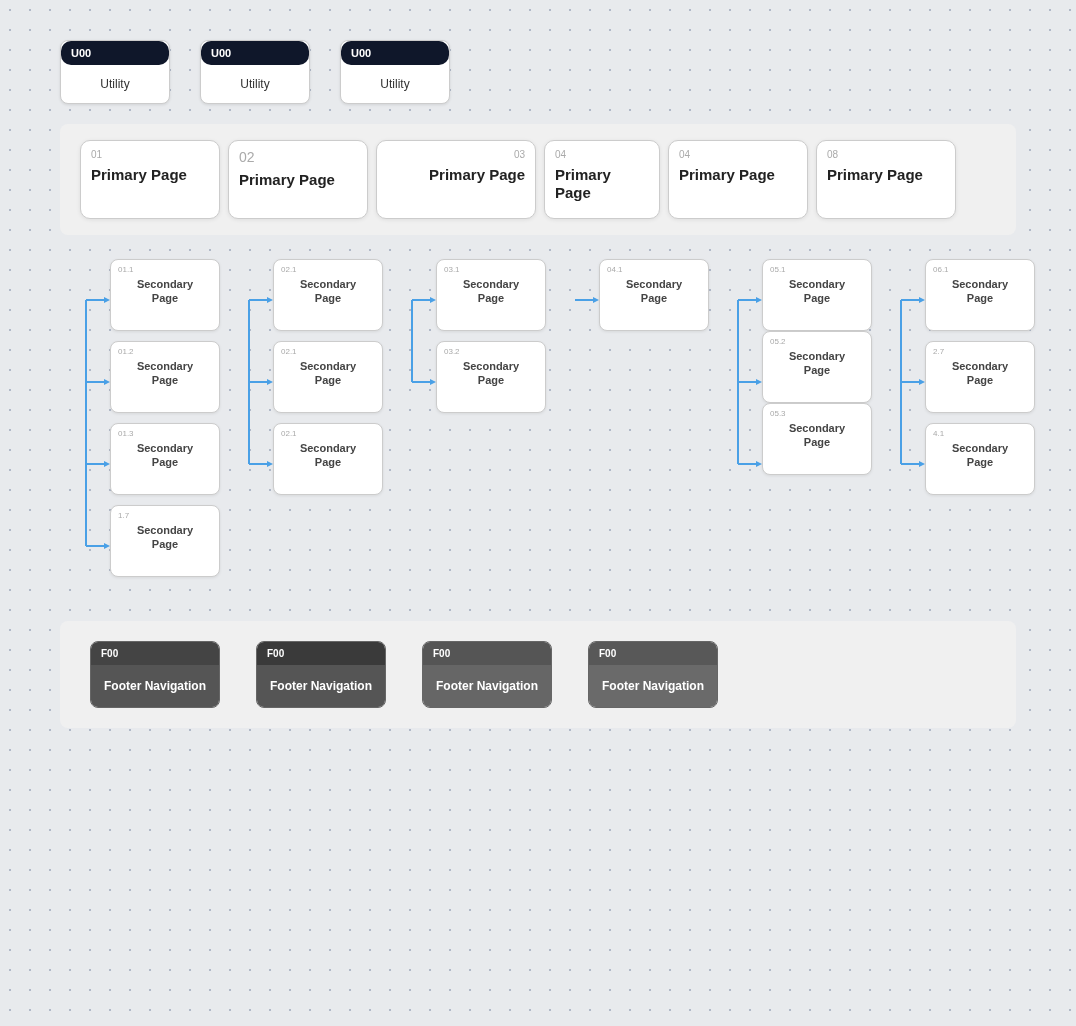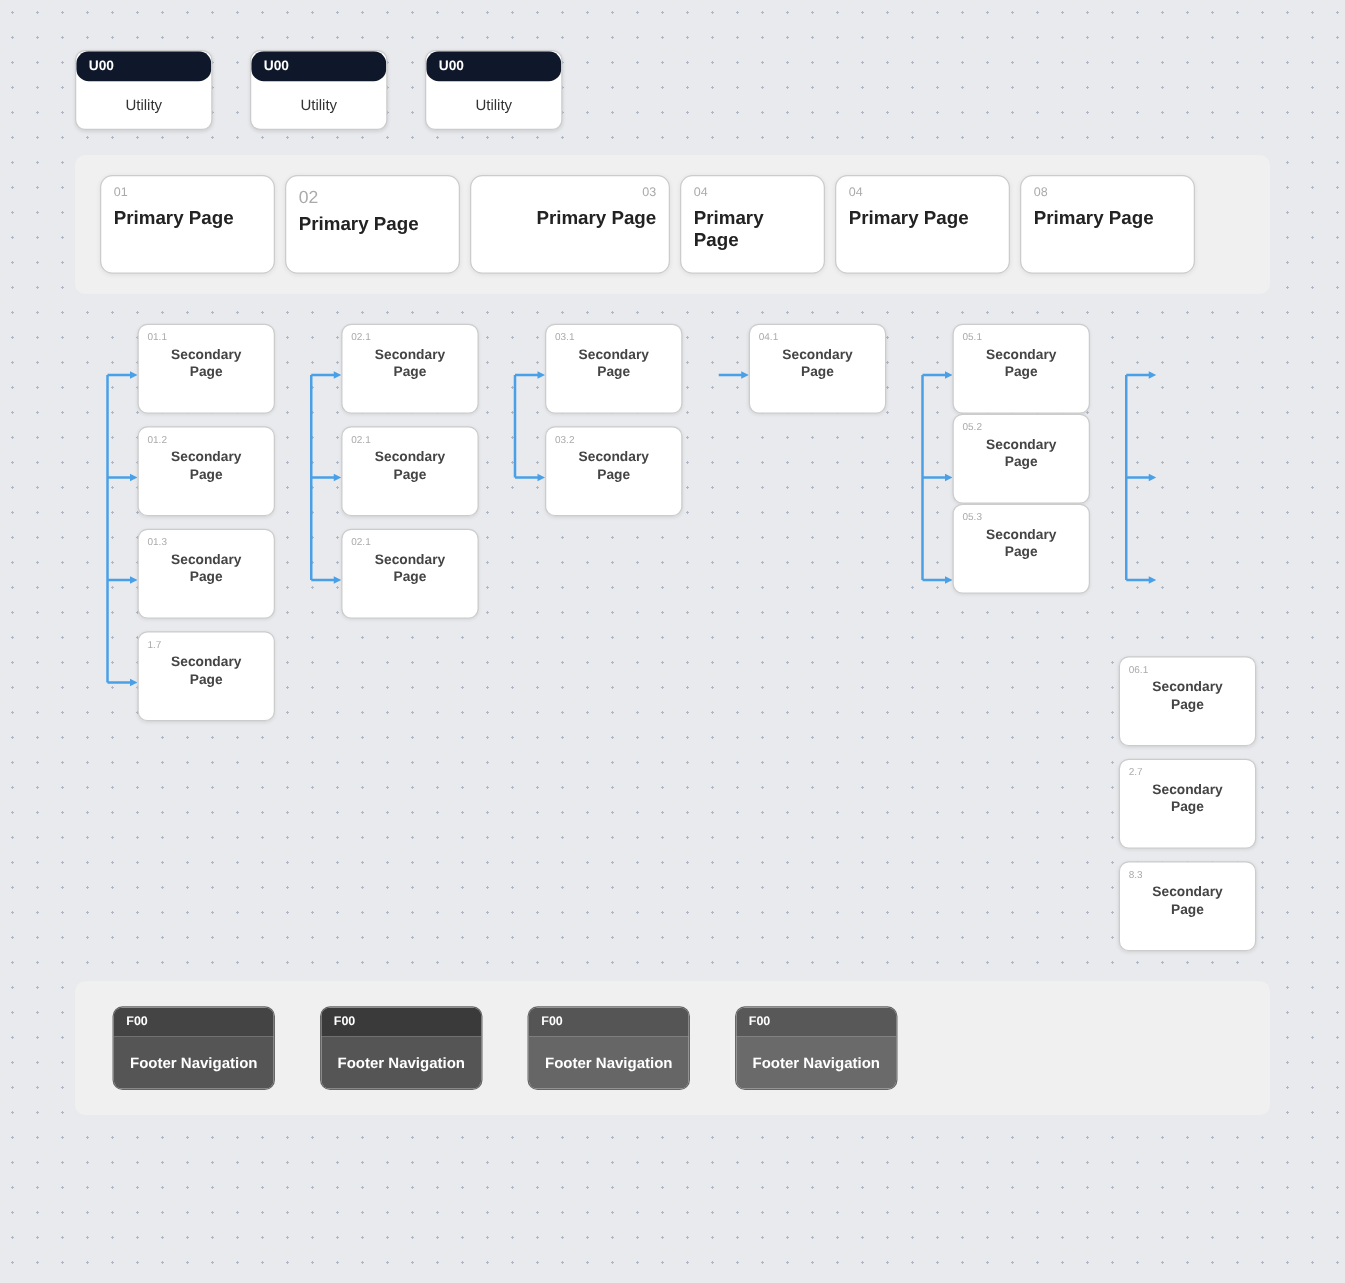--- a/index.html
+++ b/index.html
@@ -213,41 +213,41 @@
       <div style="font-size:11px;font-weight:bold;color:#444;padding:2px 7px 6px 7px;text-align:center;line-height:1.3;">Secondary<br>Page</div>
     </div>
           <div style="width: 110px; border-radius: 8px; background: rgb(255, 255, 255); border: 1px solid rgb(204, 204, 204); box-shadow: rgba(0, 0, 0, 0.08) 0px 1px 3px; overflow: hidden; height: 72px;">
       <div style="font-size:8px;color:#aaa;padding:5px 7px 1px 7px;">05.3</div>
       <div style="font-size:11px;font-weight:bold;color:#444;padding:2px 7px 6px 7px;text-align:center;line-height:1.3;">Secondary<br>Page</div>
     </div>
         </div>
       </div>
     </div>
     <div style="width: 155px; flex-shrink: 0; position: relative;">
-      <div style="display: flex; flex-direction: column; justify-content: space-between;">
+      <div style="display: flex; flex-direction: row;">
         <svg width="30" height="266" style="flex-shrink: 0;">
           <line x1="6" y1="51" x2="6" y2="215" stroke="#4aa0e6" stroke-width="2"></line>
           <line x1="6" y1="51" x2="26" y2="51" stroke="#4aa0e6" stroke-width="2"></line>
           <polygon points="24,48 30,51 24,54" fill="#4aa0e6"></polygon>
           <line x1="6" y1="133" x2="26" y2="133" stroke="#4aa0e6" stroke-width="2"></line>
           <polygon points="24,130 30,133 24,136" fill="#4aa0e6"></polygon>
           <line x1="6" y1="215" x2="26" y2="215" stroke="#4aa0e6" stroke-width="2"></line>
           <polygon points="24,212 30,215 24,218" fill="#4aa0e6"></polygon>
         </svg>
         <div style="display: flex; flex-direction: column; gap: 10px; padding-top: 10px;">
           <div style="width: 110px; border-radius: 8px; background: rgb(255, 255, 255); border: 1px solid rgb(204, 204, 204); box-shadow: rgba(0, 0, 0, 0.08) 0px 1px 3px; overflow: hidden; height: 72px;">
       <div style="font-size:8px;color:#aaa;padding:5px 7px 1px 7px;">06.1</div>
       <div style="font-size:11px;font-weight:bold;color:#444;padding:2px 7px 6px 7px;text-align:center;line-height:1.3;">Secondary<br>Page</div>
     </div>
           <div style="width: 110px; border-radius: 8px; background: rgb(255, 255, 255); border: 1px solid rgb(204, 204, 204); box-shadow: rgba(0, 0, 0, 0.08) 0px 1px 3px; overflow: hidden; height: 72px;">
       <div style="font-size:8px;color:#aaa;padding:5px 7px 1px 7px;">2.7</div>
       <div style="font-size:11px;font-weight:bold;color:#444;padding:2px 7px 6px 7px;text-align:center;line-height:1.3;">Secondary<br>Page</div>
     </div>
           <div style="width: 110px; border-radius: 8px; background: rgb(255, 255, 255); border: 1px solid rgb(204, 204, 204); box-shadow: rgba(0, 0, 0, 0.08) 0px 1px 3px; overflow: hidden; height: 72px;">
-      <div style="font-size:8px;color:#aaa;padding:5px 7px 1px 7px;">8.3</div>
+      <div style="font-size:8px;color:#aaa;padding:5px 7px 1px 7px;">4.1</div>
       <div style="font-size:11px;font-weight:bold;color:#444;padding:2px 7px 6px 7px;text-align:center;line-height:1.3;">Secondary<br>Page</div>
     </div>
         </div>
       </div>
     </div>
   </div>
 
 <div style="background:#f0f0f0; margin:10px 60px; border-radius:8px; padding:20px 30px;">
   <div style="display:flex; gap:36px;">
 

